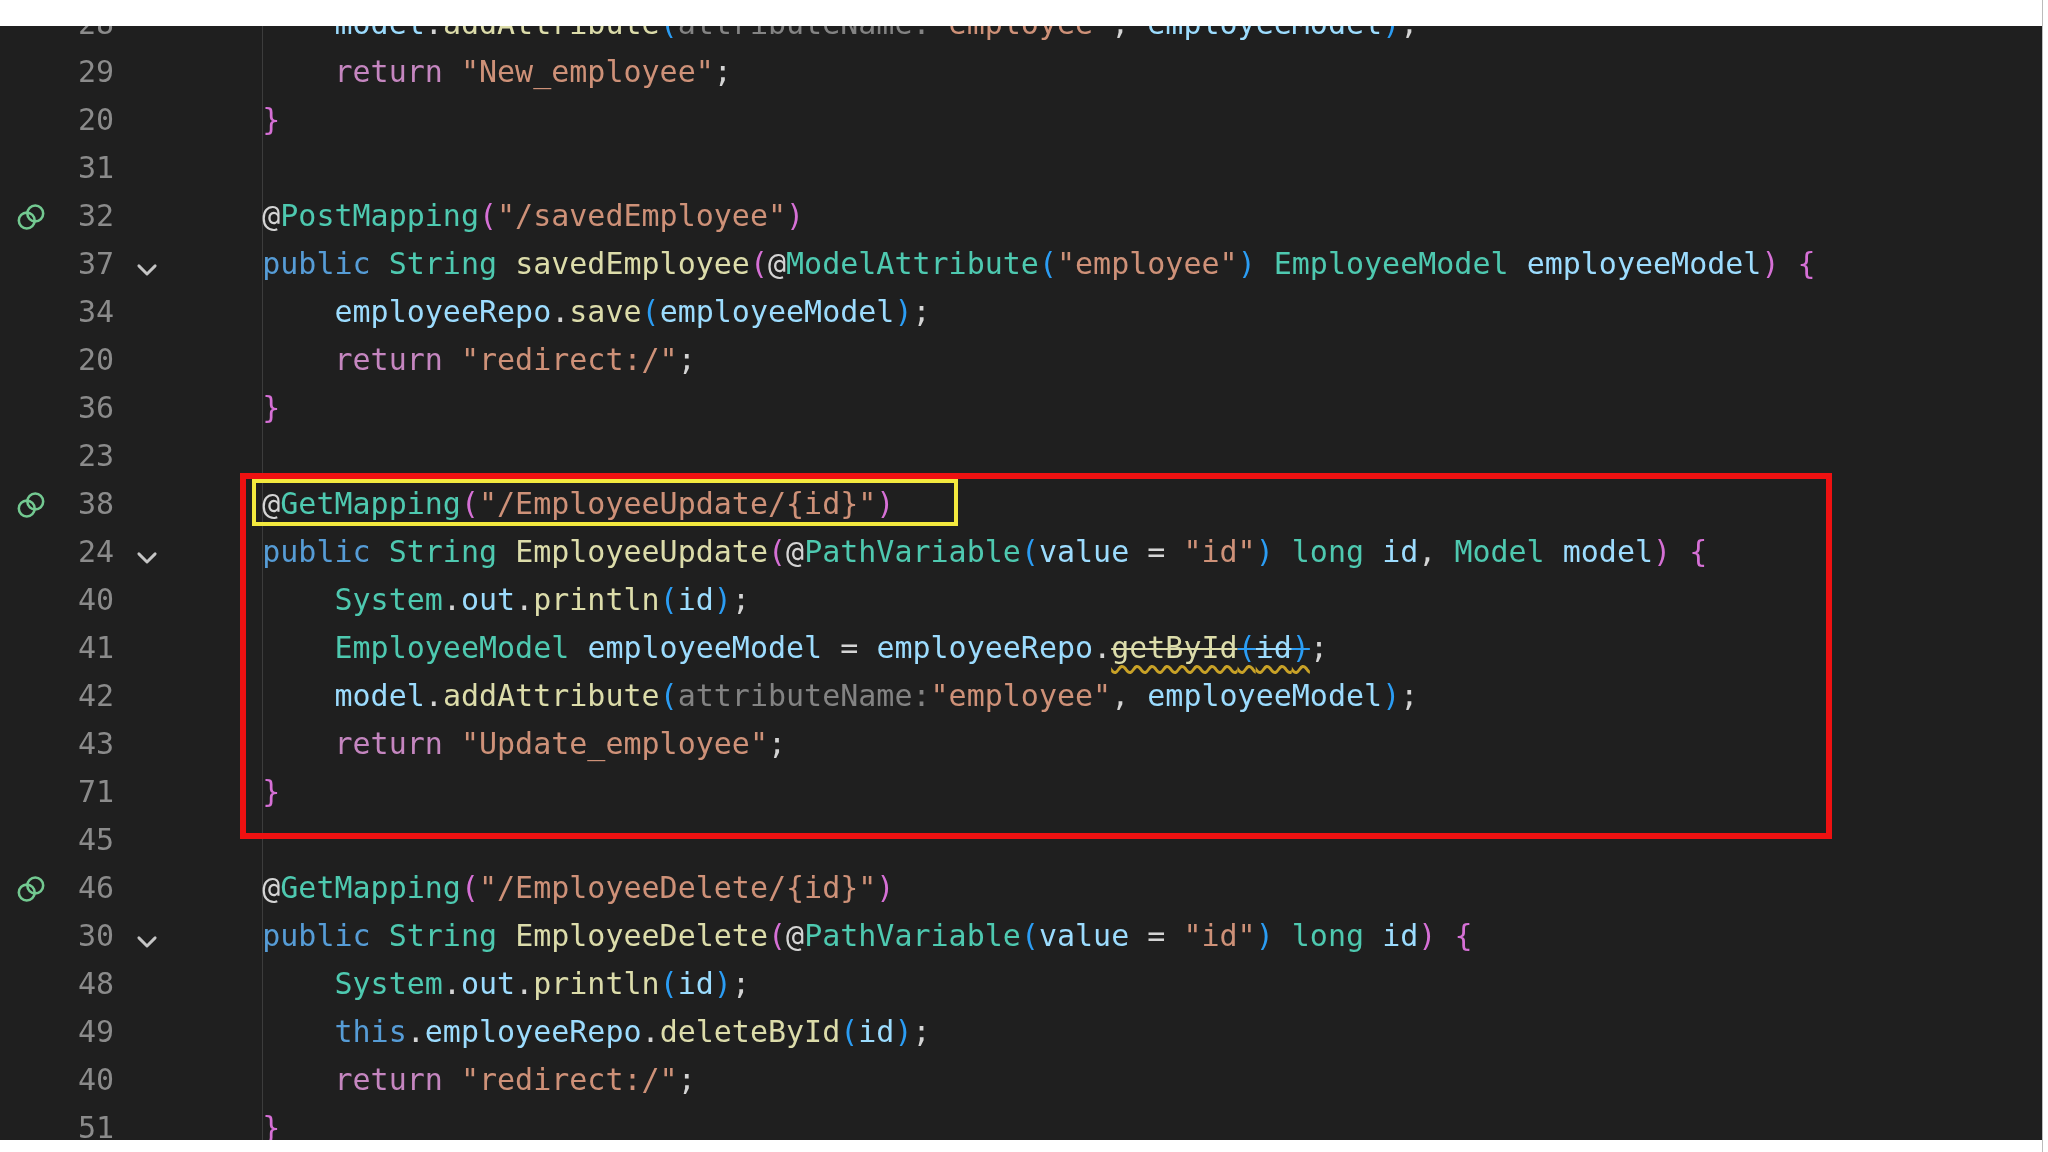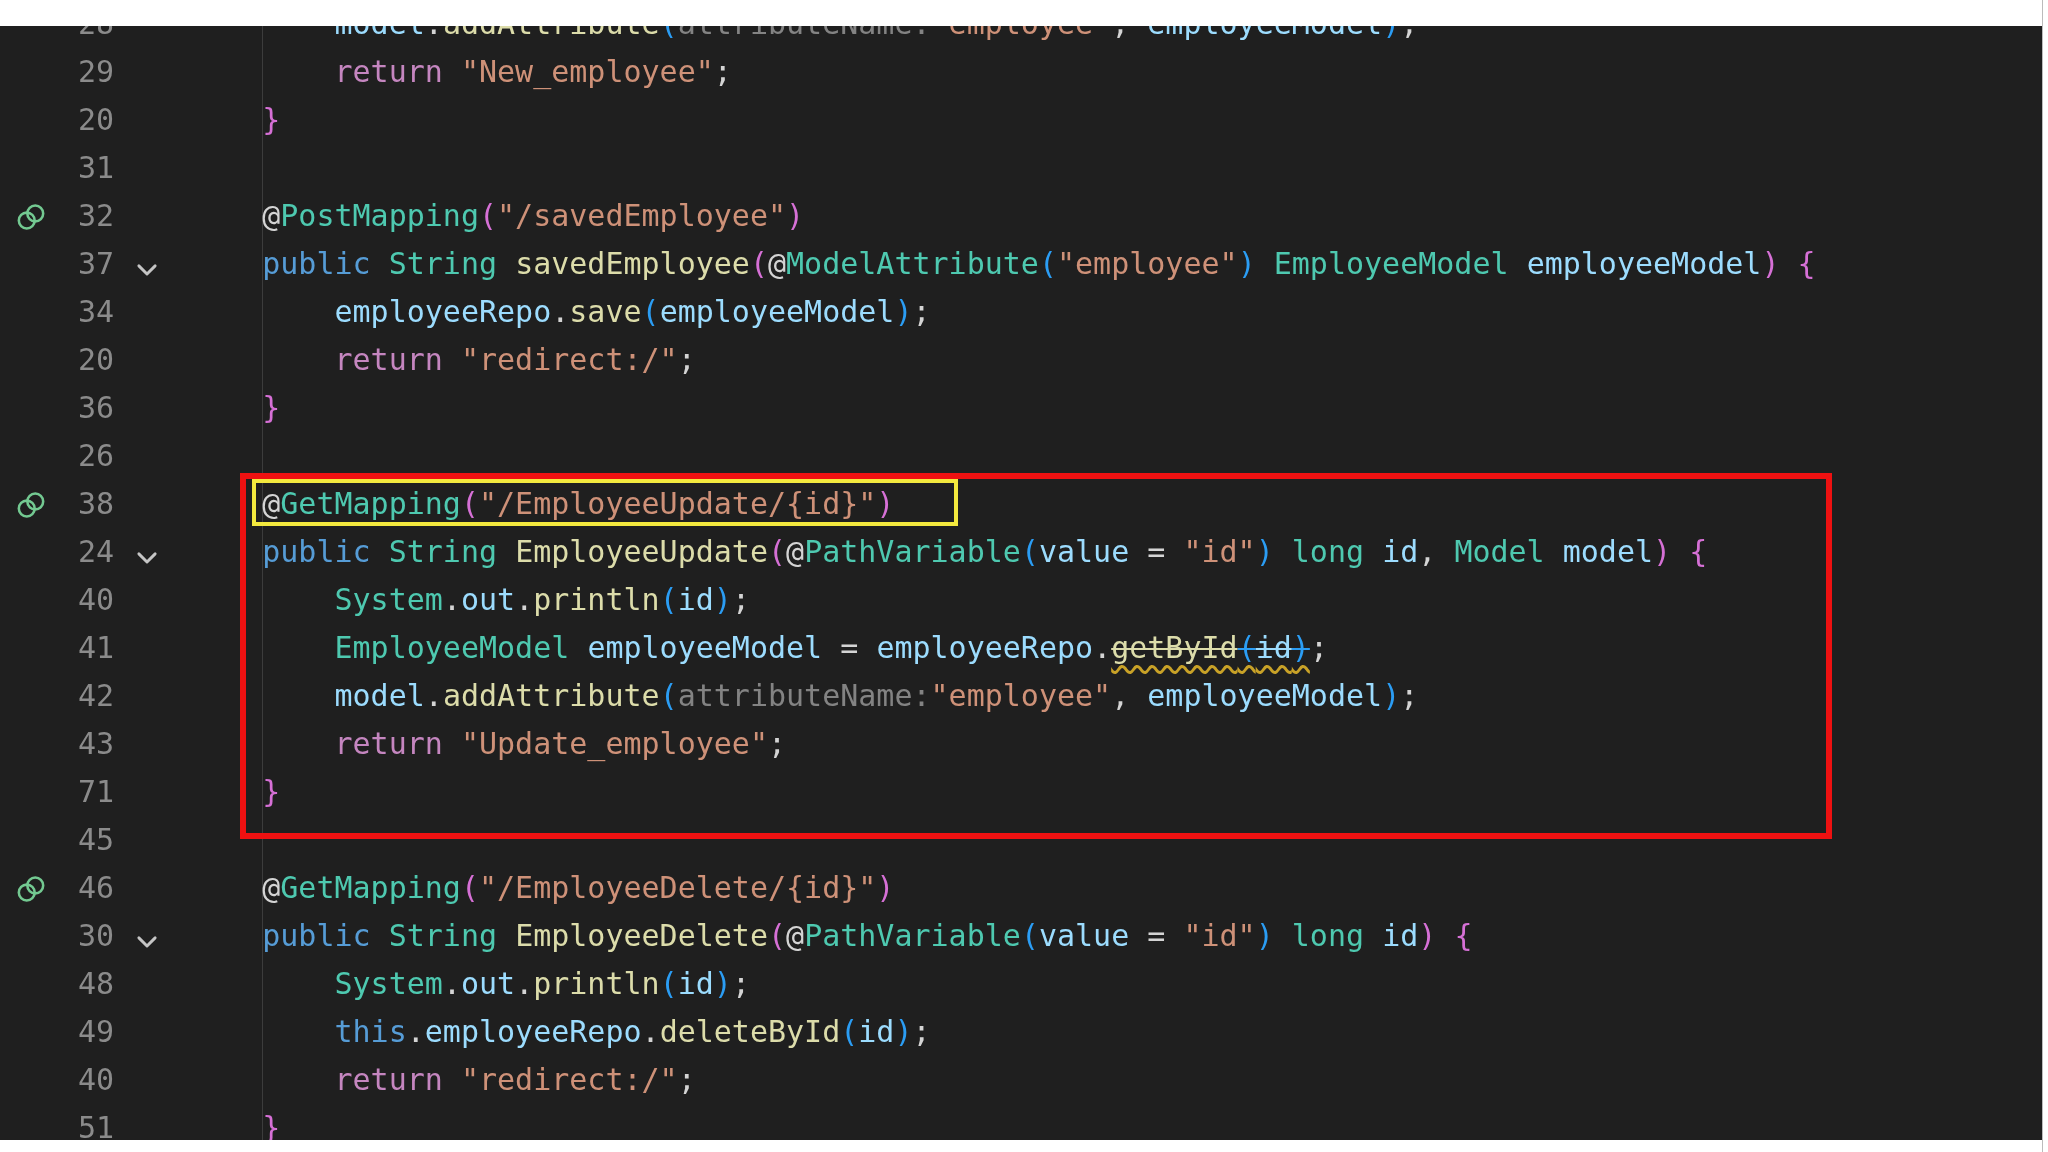--- a/index.html
+++ b/index.html
@@ -38,21 +38,21 @@
         <div class="row" style="top: 192px;"><span class="g-link"><svg width="34" height="34" viewBox="0 0 24 24" fill="none">
               <circle cx="9" cy="14.5" r="5.6" stroke="#73c991" stroke-width="1.8"></circle>
               <circle cx="15" cy="9.5" r="5.6" stroke="#73c991" stroke-width="1.8"></circle>
             </svg></span><span class="g-num">32</span><span class="code"><span style="color: rgb(212, 212, 212);">    </span><span style="color: rgb(212, 212, 212);">@</span><span style="color: rgb(78, 201, 176);">PostMapping</span><span style="color: rgb(214, 112, 214);">(</span><span style="color: rgb(206, 145, 120);">"/savedEmployee"</span><span style="color: rgb(214, 112, 214);">)</span></span></div>
         <div class="row" style="top: 240px;"><span class="g-num">37</span><span class="g-chev"><svg width="30" height="30" viewBox="0 0 24 24" fill="none">
               <path d="M5.5 9.5 L12 16 L18.5 9.5" stroke="#c5c5c5" stroke-width="2.3" stroke-linecap="round" stroke-linejoin="round"></path>
             </svg></span><span class="code"><span style="color: rgb(212, 212, 212);">    </span><span style="color: rgb(86, 156, 214);">public</span><span style="color: rgb(212, 212, 212);"> </span><span style="color: rgb(78, 201, 176);">String</span><span style="color: rgb(212, 212, 212);"> </span><span style="color: rgb(220, 220, 170);">savedEmployee</span><span style="color: rgb(214, 112, 214);">(</span><span style="color: rgb(212, 212, 212);">@</span><span style="color: rgb(78, 201, 176);">ModelAttribute</span><span style="color: rgb(43, 157, 244);">(</span><span style="color: rgb(206, 145, 120);">"employee"</span><span style="color: rgb(43, 157, 244);">)</span><span style="color: rgb(212, 212, 212);"> </span><span style="color: rgb(78, 201, 176);">EmployeeModel</span><span style="color: rgb(212, 212, 212);"> </span><span style="color: rgb(156, 220, 254);">employeeModel</span><span style="color: rgb(214, 112, 214);">)</span><span style="color: rgb(212, 212, 212);"> </span><span style="color: rgb(214, 112, 214);">{</span></span></div>
         <div class="row" style="top: 288px;"><span class="g-num">34</span><span class="code"><span style="color: rgb(212, 212, 212);">        </span><span style="color: rgb(156, 220, 254);">employeeRepo</span><span style="color: rgb(212, 212, 212);">.</span><span style="color: rgb(220, 220, 170);">save</span><span style="color: rgb(43, 157, 244);">(</span><span style="color: rgb(156, 220, 254);">employeeModel</span><span style="color: rgb(43, 157, 244);">)</span><span style="color: rgb(212, 212, 212);">;</span></span></div>
         <div class="row" style="top: 336px;"><span class="g-num">20</span><span class="code"><span style="color: rgb(212, 212, 212);">        </span><span style="color: rgb(197, 134, 192);">return</span><span style="color: rgb(212, 212, 212);"> </span><span style="color: rgb(206, 145, 120);">"redirect:/"</span><span style="color: rgb(212, 212, 212);">;</span></span></div>
         <div class="row" style="top: 384px;"><span class="g-num">36</span><span class="code"><span style="color: rgb(212, 212, 212);">    </span><span style="color: rgb(214, 112, 214);">}</span></span></div>
-        <div class="row" style="top: 432px;"><span class="g-num">26</span><span class="code"></span></div>
+        <div class="row" style="top: 432px;"><span class="g-num">23</span><span class="code"></span></div>
         <div class="row" style="top: 480px;"><span class="g-link"><svg width="34" height="34" viewBox="0 0 24 24" fill="none">
               <circle cx="9" cy="14.5" r="5.6" stroke="#73c991" stroke-width="1.8"></circle>
               <circle cx="15" cy="9.5" r="5.6" stroke="#73c991" stroke-width="1.8"></circle>
             </svg></span><span class="g-num">38</span><span class="code"><span style="color: rgb(212, 212, 212);">    </span><span style="color: rgb(212, 212, 212);">@</span><span style="color: rgb(78, 201, 176);">GetMapping</span><span style="color: rgb(214, 112, 214);">(</span><span style="color: rgb(206, 145, 120);">"/EmployeeUpdate/{id}"</span><span style="color: rgb(214, 112, 214);">)</span></span></div>
         <div class="row" style="top: 528px;"><span class="g-num">24</span><span class="g-chev"><svg width="30" height="30" viewBox="0 0 24 24" fill="none">
               <path d="M5.5 9.5 L12 16 L18.5 9.5" stroke="#c5c5c5" stroke-width="2.3" stroke-linecap="round" stroke-linejoin="round"></path>
             </svg></span><span class="code"><span style="color: rgb(212, 212, 212);">    </span><span style="color: rgb(86, 156, 214);">public</span><span style="color: rgb(212, 212, 212);"> </span><span style="color: rgb(78, 201, 176);">String</span><span style="color: rgb(212, 212, 212);"> </span><span style="color: rgb(220, 220, 170);">EmployeeUpdate</span><span style="color: rgb(214, 112, 214);">(</span><span style="color: rgb(212, 212, 212);">@</span><span style="color: rgb(78, 201, 176);">PathVariable</span><span style="color: rgb(43, 157, 244);">(</span><span style="color: rgb(156, 220, 254);">value</span><span style="color: rgb(212, 212, 212);"> = </span><span style="color: rgb(206, 145, 120);">"id"</span><span style="color: rgb(43, 157, 244);">)</span><span style="color: rgb(212, 212, 212);"> </span><span style="color: rgb(78, 201, 176);">long</span><span style="color: rgb(212, 212, 212);"> </span><span style="color: rgb(156, 220, 254);">id</span><span style="color: rgb(212, 212, 212);">, </span><span style="color: rgb(78, 201, 176);">Model</span><span style="color: rgb(212, 212, 212);"> </span><span style="color: rgb(156, 220, 254);">model</span><span style="color: rgb(214, 112, 214);">)</span><span style="color: rgb(212, 212, 212);"> </span><span style="color: rgb(214, 112, 214);">{</span></span></div>
         <div class="row" style="top: 576px;"><span class="g-num">40</span><span class="code"><span style="color: rgb(212, 212, 212);">        </span><span style="color: rgb(78, 201, 176);">System</span><span style="color: rgb(212, 212, 212);">.</span><span style="color: rgb(156, 220, 254);">out</span><span style="color: rgb(212, 212, 212);">.</span><span style="color: rgb(220, 220, 170);">println</span><span style="color: rgb(43, 157, 244);">(</span><span style="color: rgb(156, 220, 254);">id</span><span style="color: rgb(43, 157, 244);">)</span><span style="color: rgb(212, 212, 212);">;</span></span></div>
         <div class="row" style="top: 624px;"><span class="g-num">41</span><span class="code"><span style="color: rgb(212, 212, 212);">        </span><span style="color: rgb(78, 201, 176);">EmployeeModel</span><span style="color: rgb(212, 212, 212);"> </span><span style="color: rgb(156, 220, 254);">employeeModel</span><span style="color: rgb(212, 212, 212);"> = </span><span style="color: rgb(156, 220, 254);">employeeRepo</span><span style="color: rgb(212, 212, 212);">.</span><span class="squig" style="text-decoration-color: rgb(201, 162, 39);"><span class="strike" style="color: rgb(220, 220, 170);">getById</span><span class="strike" style="color: rgb(43, 157, 244);">(</span><span class="strike" style="color: rgb(156, 220, 254);">id</span><span class="strike" style="color: rgb(43, 157, 244);">)</span></span><span style="color: rgb(212, 212, 212);">;</span></span></div>
         <div class="row" style="top: 672px;"><span class="g-num">42</span><span class="code"><span style="color: rgb(212, 212, 212);">        </span><span style="color: rgb(156, 220, 254);">model</span><span style="color: rgb(212, 212, 212);">.</span><span style="color: rgb(220, 220, 170);">addAttribute</span><span style="color: rgb(43, 157, 244);">(</span><span style="color: rgb(131, 131, 131);">attributeName:</span><span style="color: rgb(206, 145, 120);">"employee"</span><span style="color: rgb(212, 212, 212);">, </span><span style="color: rgb(156, 220, 254);">employeeModel</span><span style="color: rgb(43, 157, 244);">)</span><span style="color: rgb(212, 212, 212);">;</span></span></div>

